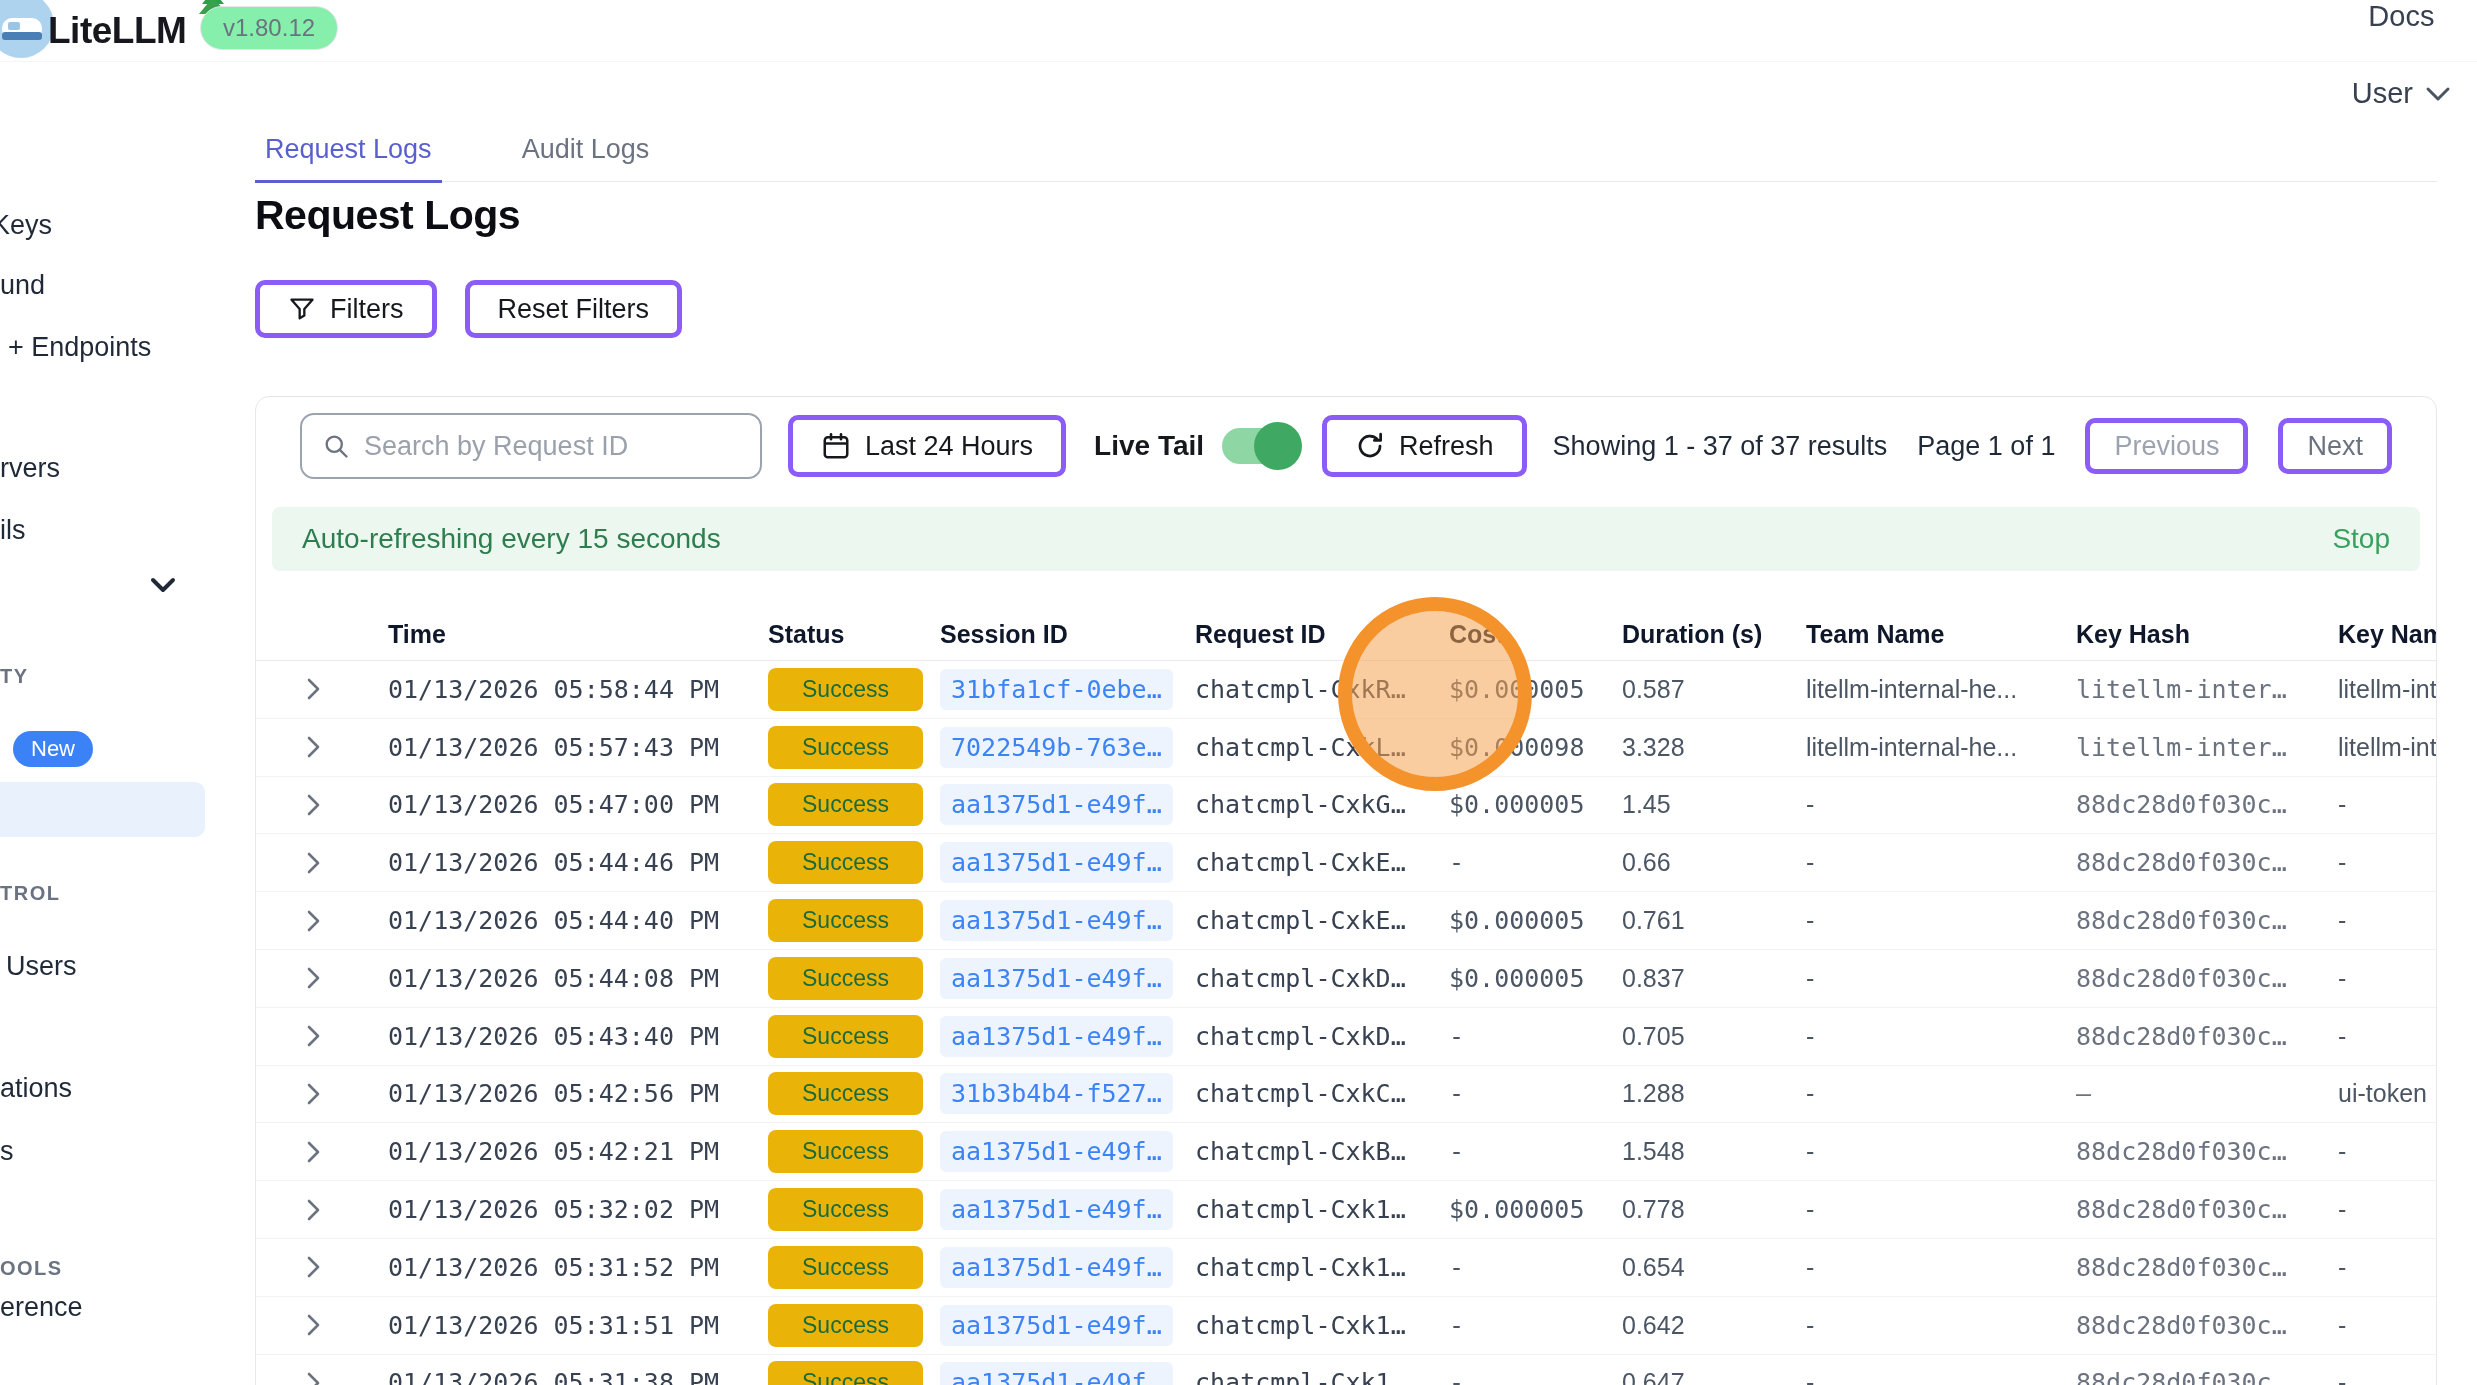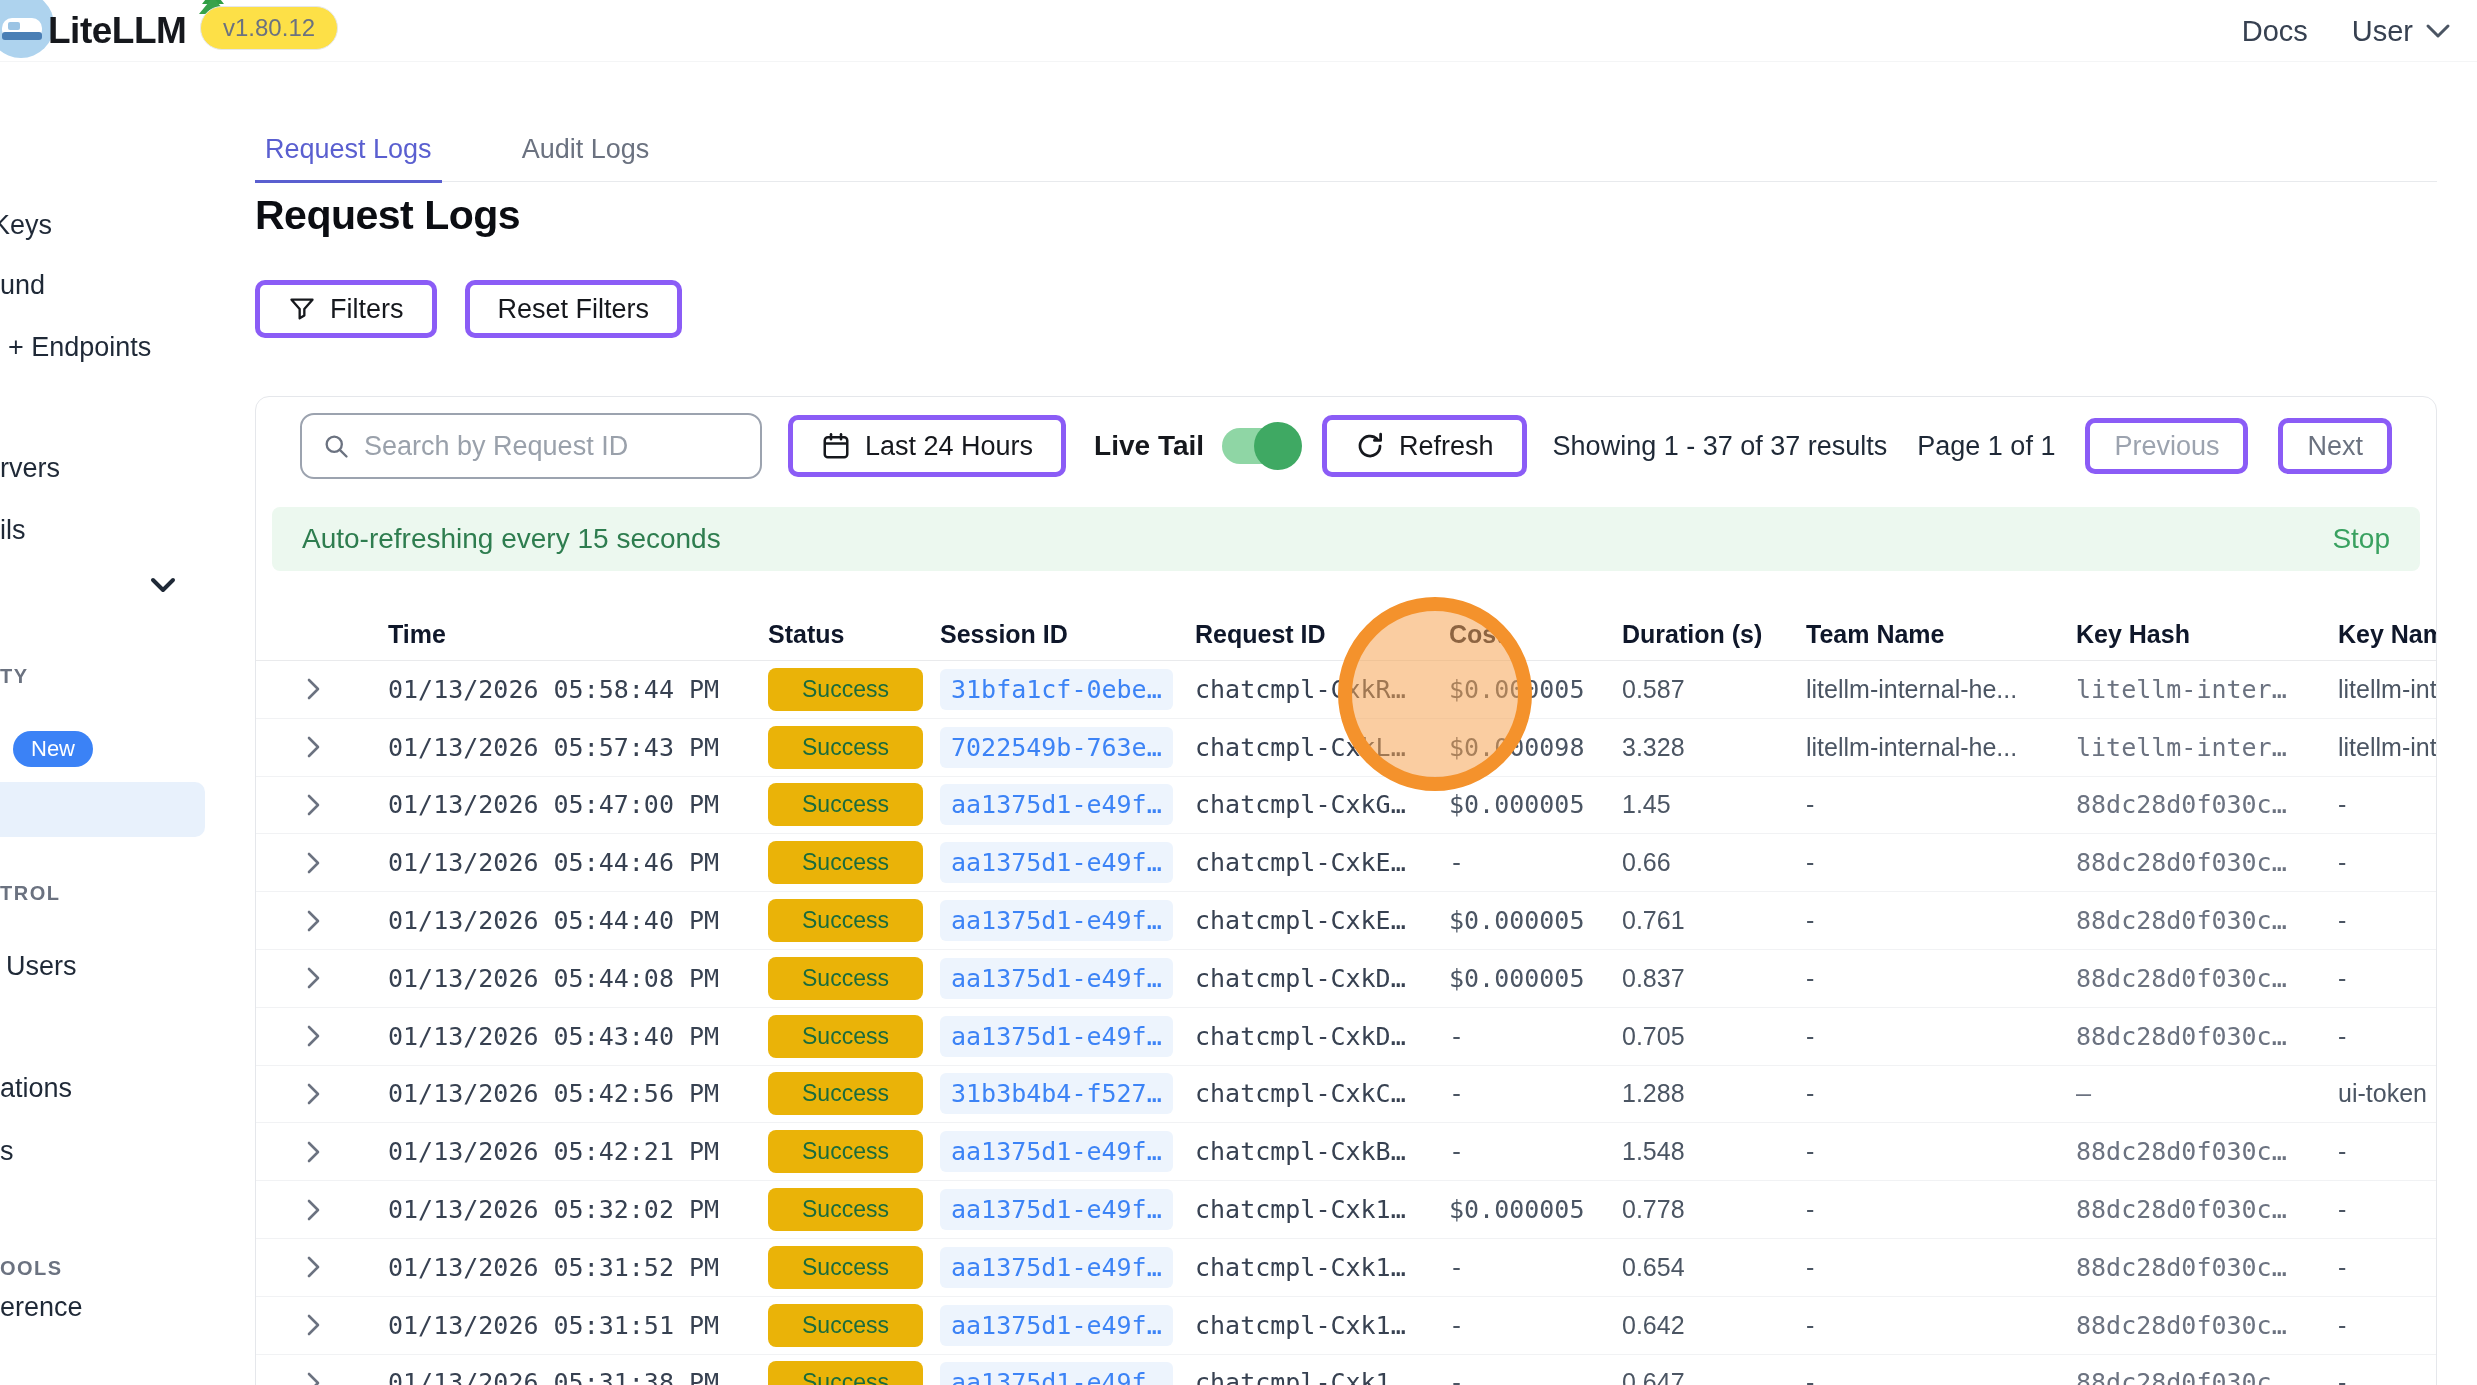--- a/index.html
+++ b/index.html
@@ -6,23 +6,23 @@
   html,body { width:2477px; height:1385px; overflow:hidden; background:#ffffff;
     font-family:"Liberation Sans", sans-serif; color:#111827; }
 
   
   .topnav { position:absolute; top:0; left:0; width:2477px; height:62px; background:#fff;
     border-bottom:1px solid #f4f5f6; display:flex; align-items:center; }
   .logo-circle { position:absolute; left:-12px; top:-8px; width:66px; height:66px; border-radius:50%;
     background:#aed3ee; overflow:hidden; }
   .brand { position:absolute; left:48px; top:10px; font-size:37px; font-weight:800; color:#16181d; letter-spacing:-0.5px; }
   .version-badge { position:absolute; left:200px; top:6px; height:44px; padding:0 22px; border:1px solid #e5e7eb;
-    background:#fde047; border-radius:22px; display:flex; align-items:center; font-size:24px; color:#6b7280; }
+    background:#86efac; border-radius:22px; display:flex; align-items:center; font-size:24px; color:#6b7280; }
   .tree { position:absolute; left:196px; top:-10px; }
-  .nav-right { position:absolute; right:26px; top:0; height:62px; display:flex; align-items:center; gap:44px; }
+  .nav-right { position:absolute; right:26px; top:0; height:62px; display:flex; align-items:center; gap:44px;flex-direction:column; }
   .nav-link { font-size:29px; color:#374151; cursor:pointer; }
   .user-wrap { display:flex; align-items:center; gap:12px; font-size:29px; color:#374151; cursor:pointer; }
 
   
   .sidebar { position:absolute; top:62px; left:0; width:218px; height:1323px; background:#fff; overflow:hidden; }
   .side-item { position:absolute; font-size:27px; color:#1f2937; white-space:nowrap; cursor:pointer; }
   .side-section { position:absolute; font-size:20px; font-weight:700; letter-spacing:1.5px; color:#6b7280; }
   .side-chevron { position:absolute; }
   .new-badge { position:absolute; background:#3b82f6; color:#fff; font-size:22px; font-weight:500;
     height:36px; padding:0 18px; border-radius:18px; display:flex; align-items:center; }

